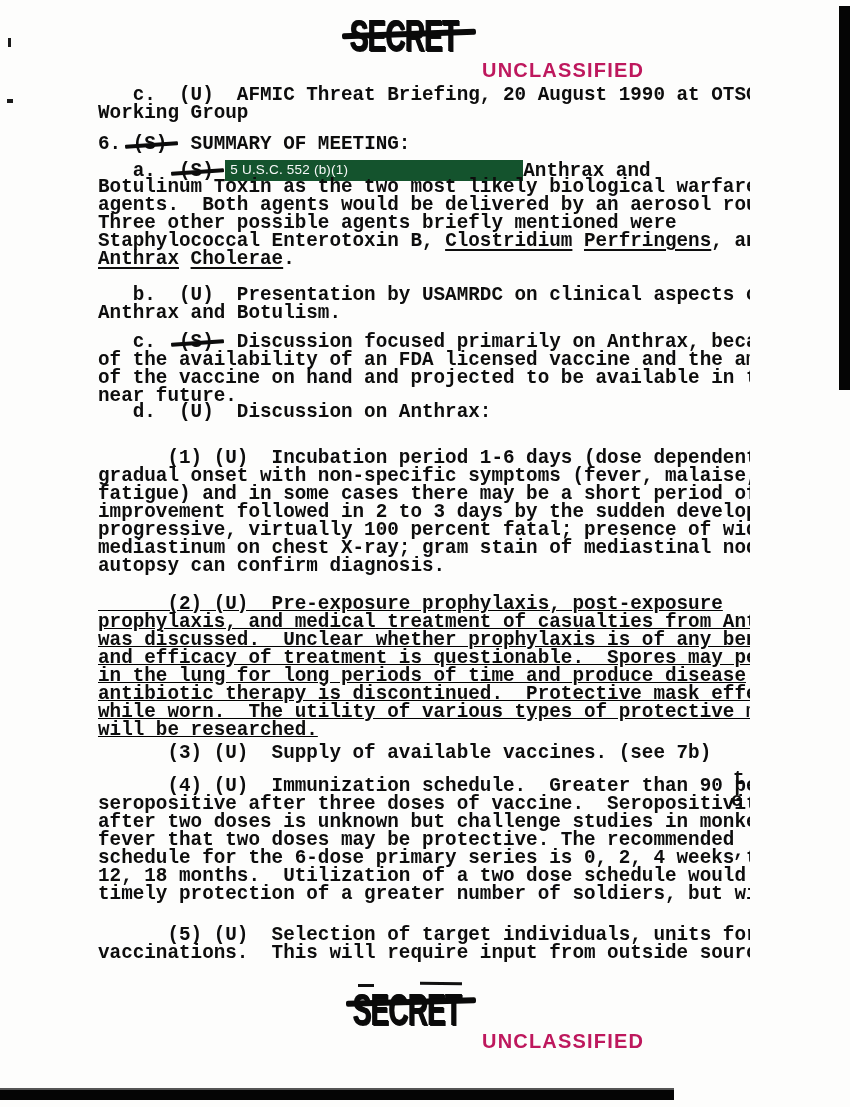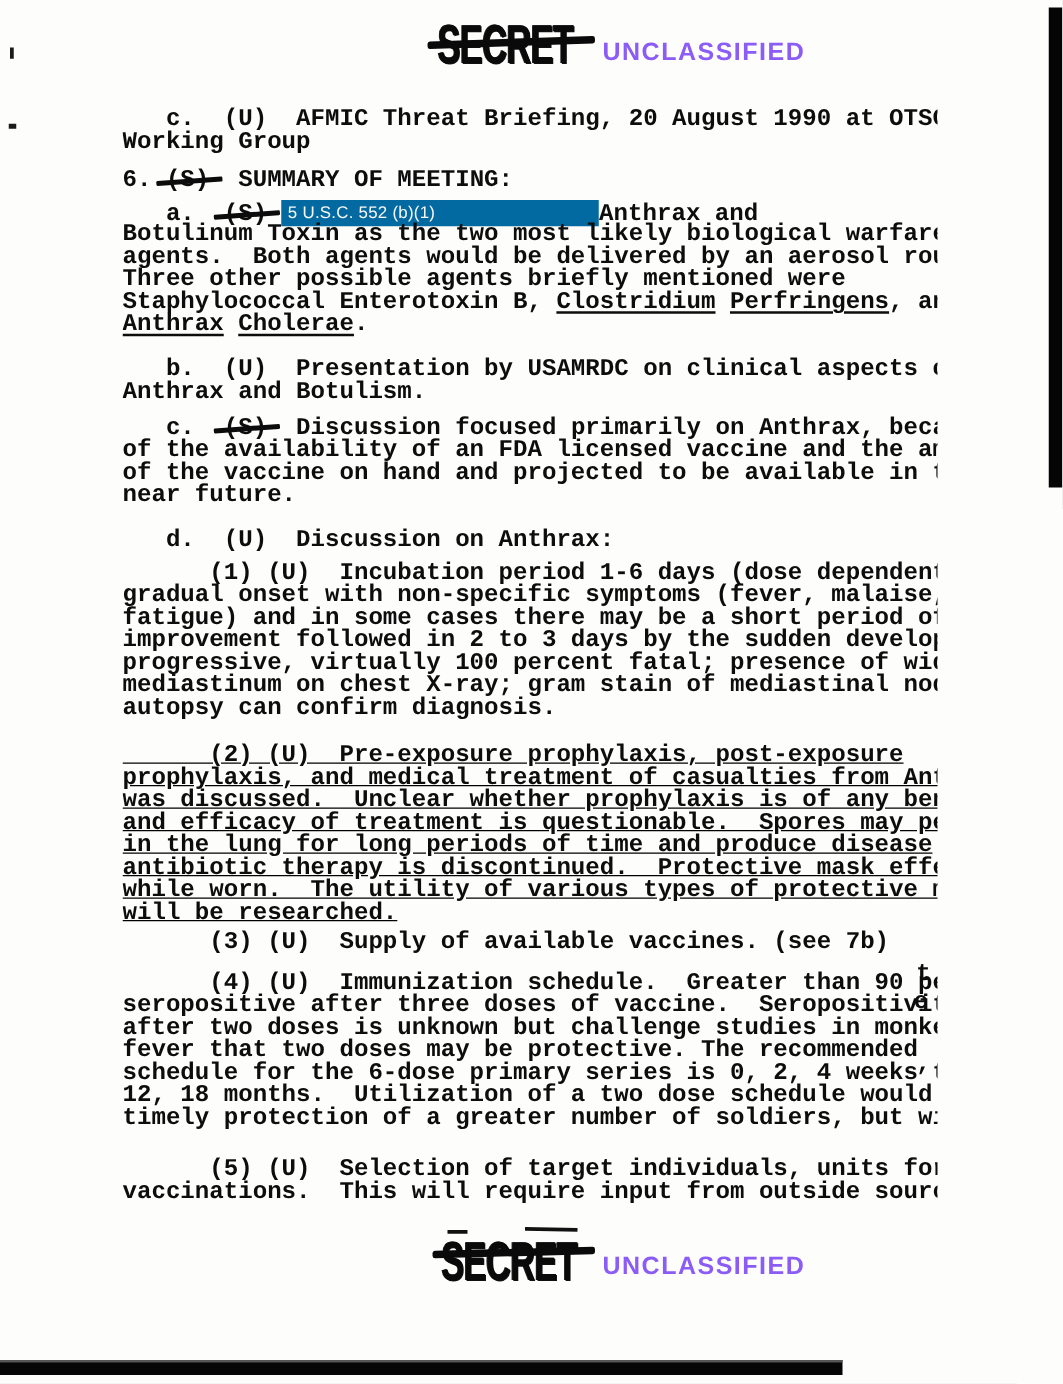--- a/index.html
+++ b/index.html
@@ -13,22 +13,23 @@
     font-weight:bold;font-size:44px;line-height:1;color:#0a0a0a;
     transform:scaleX(0.63);transform-origin:left top;
     letter-spacing:-1px;white-space:nowrap;
     text-shadow:1px 1px 0 #111, -1px 0 0 #222;
   }
   .stamp-strike{
     position:absolute;background:#0a0a0a;height:6px;border-radius:2px;
   }
   .unclassified{
     position:absolute;font-family:"Liberation Sans",sans-serif;
-    font-weight:bold;font-size:20px;letter-spacing:1.2px;color:#8b5cf6;
+    font-weight:bold;font-size:20px;letter-spacing:1.2px;color:#be185d;
     white-space:nowrap;
+    margin-top:28px;
   }
   .stamp-dash{position:absolute;background:#111;}
   
   .doc-clip{
     position:absolute;left:98px;top:0;width:652px;height:1065px;
     overflow:hidden;
   }
   .para{position:absolute;left:0;width:700px;}
   .line{
     white-space:pre;font-family:"Liberation Mono",monospace;
@@ -36,21 +37,21 @@
     color:#0d0d0d;letter-spacing:0;
   }
   .seg{white-space:pre;}
   .seg-u{text-decoration:underline;text-decoration-thickness:2px;text-underline-offset:3px;}
   .seg-strike{position:relative;display:inline-block;}
   .seg-strike::after{
     content:"";position:absolute;left:-8px;right:-10px;top:45%;height:3.5px;
     background:#0c0c0c;transform:rotate(-4deg);border-radius:1px;
   }
   .redaction{
-    display:inline-block;width:254px;height:21px;background:#0369a1;
+    display:inline-block;width:298px;height:21px;background:#14532d;
     vertical-align:-5px;overflow:hidden;
   }
   .redaction .redaction-label{
     font-family:"Liberation Sans",sans-serif;font-weight:normal;
     font-size:13.5px;line-height:20px;color:#f8f8f8;padding-left:5px;
     letter-spacing:0.2px;display:block;
   }
   
   .right-bar{position:absolute;left:839px;top:6px;width:11px;height:384px;background:#050505;}
   .bottom-bar{position:absolute;left:0;top:1088px;width:674px;height:10px;background:#050505;border-top:2px solid #555;}
@@ -88,21 +89,21 @@
       <div class="para" style="top: 286px;">
         <div class="line"><span class="seg">   b.  (U)  Presentation by USAMRDC on clinical aspects of</span></div>
         <div class="line"><span class="seg">Anthrax and Botulism.</span></div>
       </div>
       <div class="para" style="top: 333px;">
         <div class="line"><span class="seg">   c.  </span><span class="seg seg-strike">(S)</span><span class="seg">  Discussion focused primarily on Anthrax, because</span></div>
         <div class="line"><span class="seg">of the availability of an FDA licensed vaccine and the amount</span></div>
         <div class="line"><span class="seg">of the vaccine on hand and projected to be available in the</span></div>
         <div class="line"><span class="seg">near future.</span></div>
       </div>
-      <div class="para" style="top: 423px;">
+      <div class="para" style="top: 403px;">
         <div class="line"><span class="seg">   d.  (U)  Discussion on Anthrax:</span></div>
       </div>
       <div class="para" style="top: 449px;">
         <div class="line"><span class="seg">      (1) (U)  Incubation period 1-6 days (dose dependent;</span></div>
         <div class="line"><span class="seg">gradual onset with non-specific symptoms (fever, malaise,</span></div>
         <div class="line"><span class="seg">fatigue) and in some cases there may be a short period of</span></div>
         <div class="line"><span class="seg">improvement followed in 2 to 3 days by the sudden development</span></div>
         <div class="line"><span class="seg">progressive, virtually 100 percent fatal; presence of widened</span></div>
         <div class="line"><span class="seg">mediastinum on chest X-ray; gram stain of mediastinal nodes</span></div>
         <div class="line"><span class="seg">autopsy can confirm diagnosis.</span></div>

